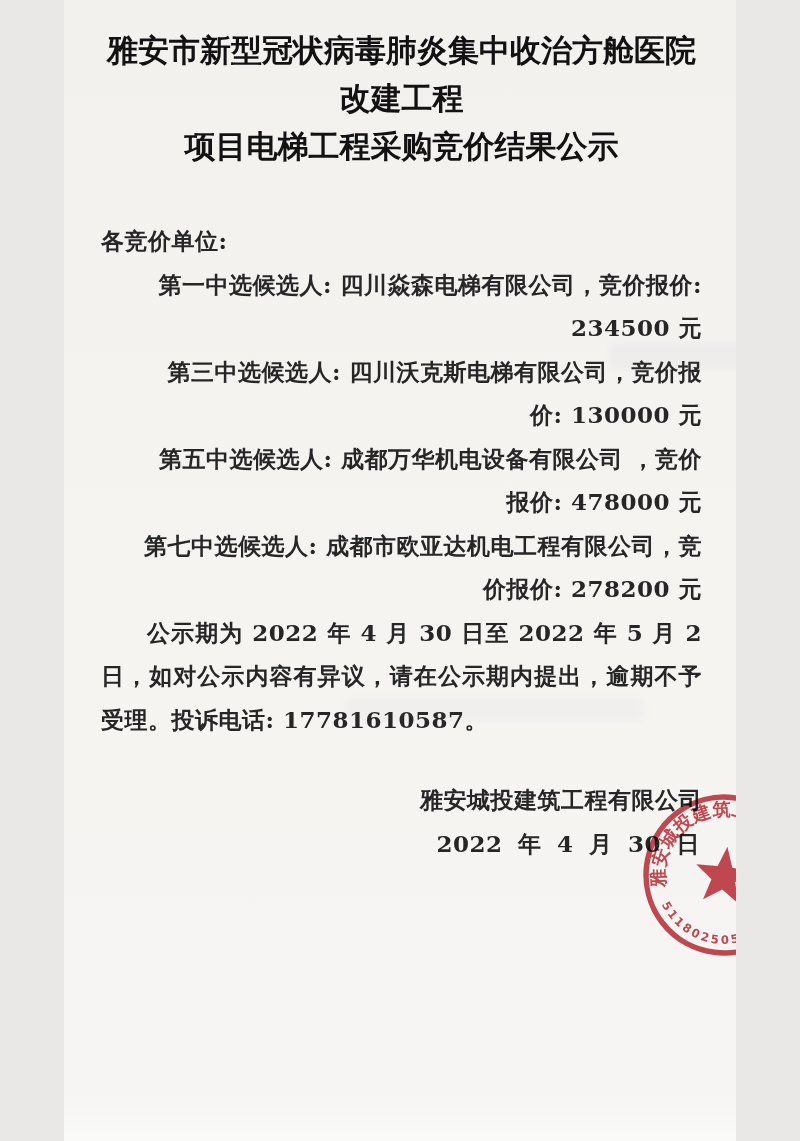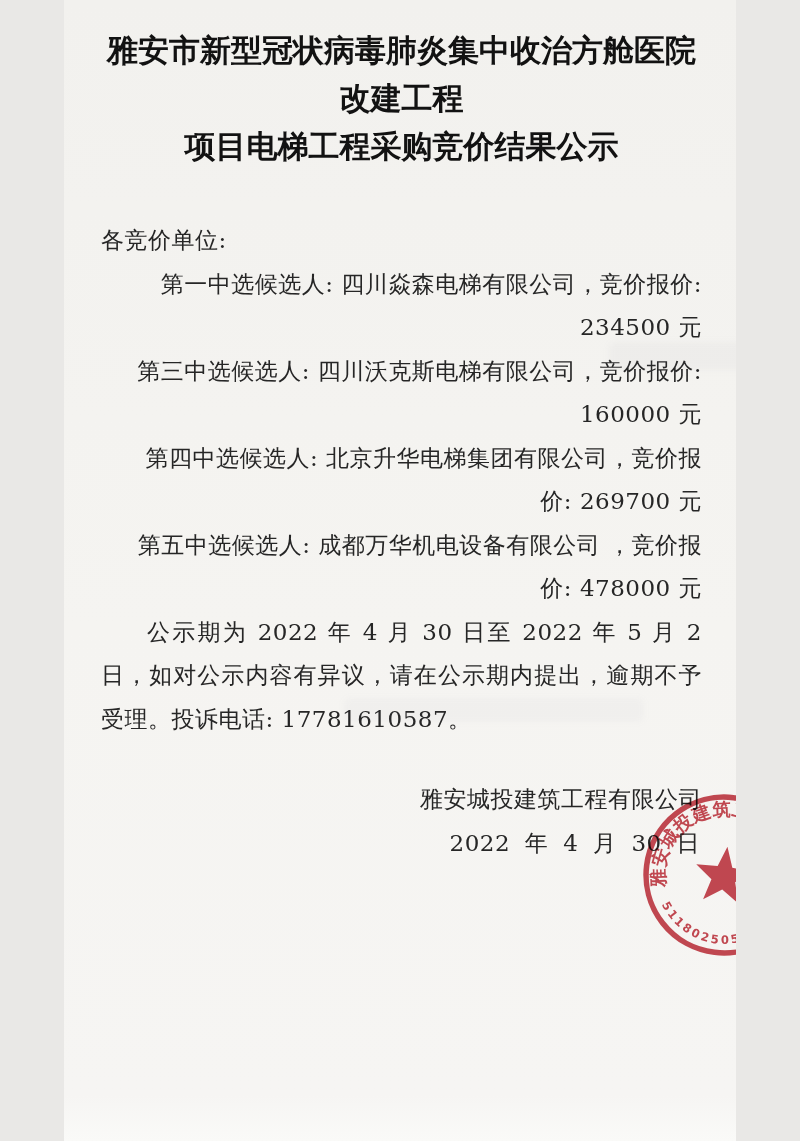--- a/index.html
+++ b/index.html
@@ -18,20 +18,21 @@
     font-weight:bold;
     font-size:31px;
     line-height:48px;
     text-align:center;
     color:#121212;
   }
   .body-text{
     font-size:23px;
     line-height:43.5px;
     letter-spacing:0.5px;
+    font-weight:bold;
   }
   .salutation{margin-top:49px;}
   .intro,.notice{text-indent:46px;text-align:justify;}
   .candidate{text-indent:35px;text-align:right;}
   .signature-block{text-align:right;margin-top:37px;}
   .sig-date{word-spacing:7px;padding-right:2px;}
   .seal{
     position:absolute;
     left:576px;top:791px;
     width:168px;height:168px;
@@ -62,23 +63,23 @@
     <div class="doc-title">
       <div>雅安市新型冠状病毒肺炎集中收治方舱医院改建工程</div>
       <div>项目电梯工程采购竞价结果公示</div>
     </div>
 
     <div class="body-text salutation">各竞价单位:</div>
 
 
     <div>
       <div class="body-text candidate">第一中选候选人: 四川焱森电梯有限公司，竞价报价: 234500 元</div>
-      <div class="body-text candidate">第三中选候选人: 四川沃克斯电梯有限公司，竞价报价: 160000 元</div>
-      <div class="body-text candidate">第四中选候选人: 北京升华电梯集团有限公司，竞价报价: 269700 元</div>
+      <div class="body-text candidate">第三中选候选人: 四川沃克斯电梯有限公司，竞价报价: 130000 元</div>
       <div class="body-text candidate">第五中选候选人: 成都万华机电设备有限公司 ，竞价报价: 478000 元</div>
+      <div class="body-text candidate">第七中选候选人: 成都市欧亚达机电工程有限公司，竞价报价: 278200 元</div>
     </div>
 
     <div class="body-text notice">公示期为 2022 年 4 月 30 日至 2022 年 5 月 2 日，如对公示内容有异议，请在公示期内提出，逾期不予受理。投诉电话: 17781610587。</div>
 
     <div class="body-text signature-block">
       <div>雅安城投建筑工程有限公司</div>
       <div class="sig-date">2022 年 4 月 30 日</div>
     </div>
 
   </div>

